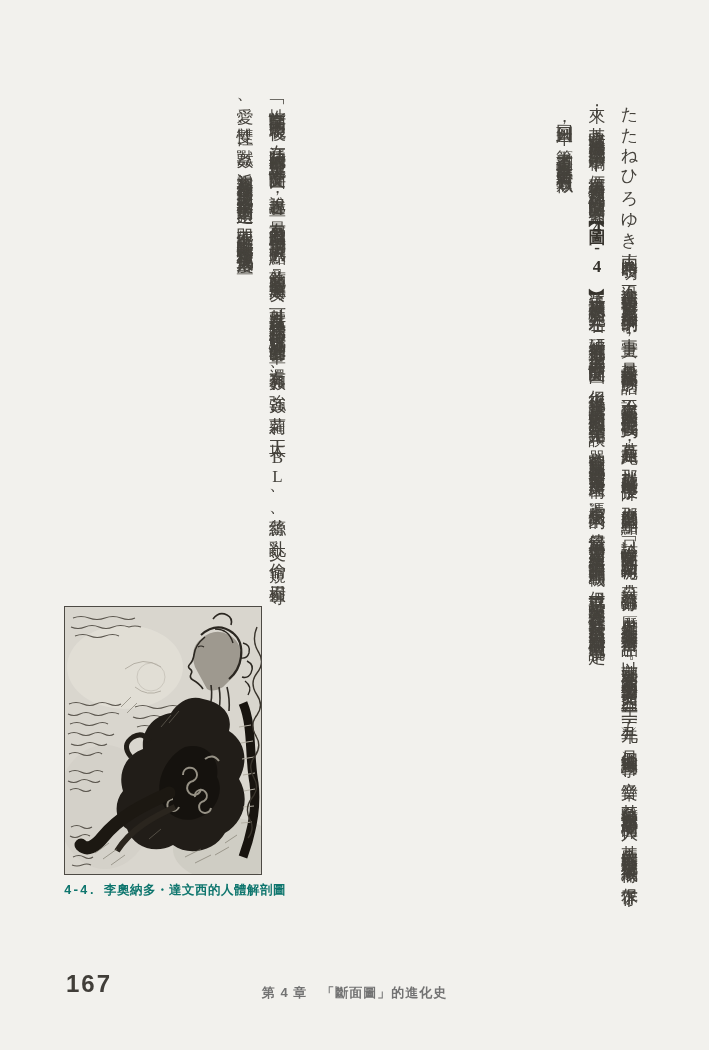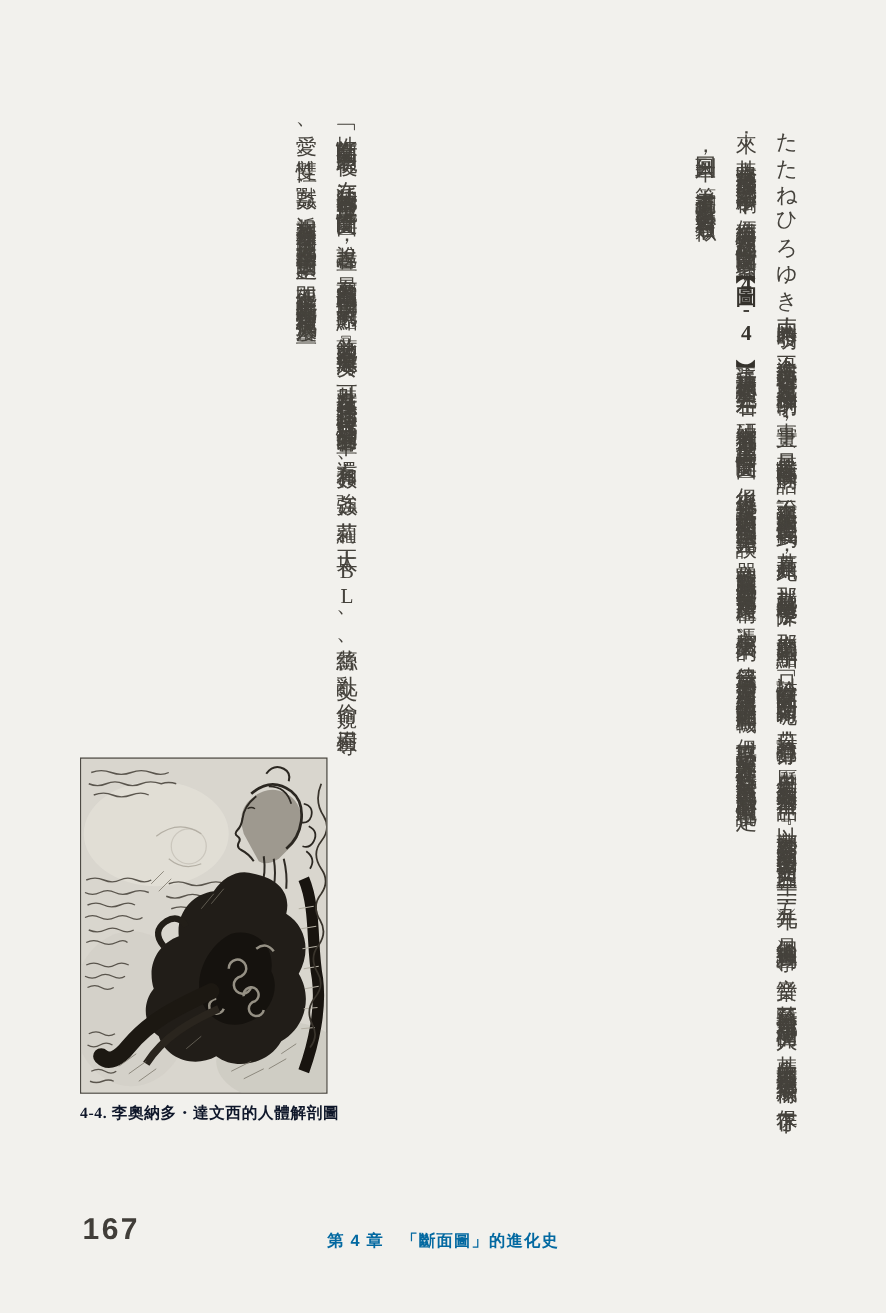--- a/index.html
+++ b/index.html
@@ -23,34 +23,34 @@
   .indent{text-indent:1em;}
   .figref{font-weight:700;color:#35322c;}
   .upright{text-orientation:upright;letter-spacing:0.5px;}
 
   
   .figure{position:absolute;left:64px;top:606px;margin:0;width:198px;}
   .fig-art{width:196px;height:267px;border:1px solid #4d4a44;background:#d8d5cd;}
   .fig-art svg{display:block;width:100%;height:100%;}
   .fig-caption{
     margin-top:7px;
-    font-family:Liberation Serif, serif;
-    font-size:12.5px;font-weight:700;color:#0f172a;letter-spacing:0.5px;white-space:nowrap;
+    font-family:Liberation Mono, monospace;
+    font-size:12.5px;font-weight:700;color:#0f766e;letter-spacing:0.5px;white-space:nowrap;
   }
 
   
   .page-number{
     position:absolute;left:66px;top:970px;
     font-family:"Liberation Sans","DejaVu Sans",sans-serif;
     font-size:24px;font-weight:700;color:#413e39;letter-spacing:2px;
   }
   .running-head{
     position:absolute;left:0;right:0;top:984px;text-align:center;
     font-family:"Liberation Sans","DejaVu Sans",sans-serif;
-    font-size:13px;font-weight:700;color:#0369a1;letter-spacing:1px;
+    font-size:13px;font-weight:700;color:#737373;letter-spacing:1px;
   }
 </style>
 </head>
 <body>
 
 <div class="page">
 
   <section class="vtext main-block">
     <p class="para"><span>たたねひろゆき兩人同時發明，不過這在藝術表現研究史上反而是很稀少的例子。事實上，只是要找斷面圖像的話，說不定在原始人的壁畫上也能找到。若真是如此，那就真的只能舉手投降了。那麼把範圍縮小點，只討論「性交斷面圖」的話又如何呢？若只討論這部分，歷史上倒是有位知名人物曾留下作品。以『蒙娜麗莎』知名的李奧納多・達文西（一四五二年～一五一九年），是個從繪畫到科學、音樂、甚至醫學領域都有建樹的偉人，其龐大的素描手稿也被集結成冊、保存了下來；其中收藏於英國溫莎城堡的溫莎手稿中，便有描繪男女性交過程的「性交斷面圖」素描。</span><span class="figref"><span>【圖</span><span class="upright">4-4</span><span>】</span></span><span>這張手稿被認為繪於一四九三年左右，被研究者們稱為世上最古老的「性交斷面圖」，但後來也被證實該手稿所繪的內容在解剖學上完全錯誤。器官的位置和臟器的連接處完全是達文西虛構，憑空想像出來的。儘管目前仍不清楚達文西繪製這張手稿的理由和動機，但或許是出於想一探人體器官在性交時扮演什麼角色的好奇心而畫的也說不定。</span></p>
     <p class="para indent"><span>回到日本，筆者調查了漫畫界以前是否曾有過類似</span></p>

